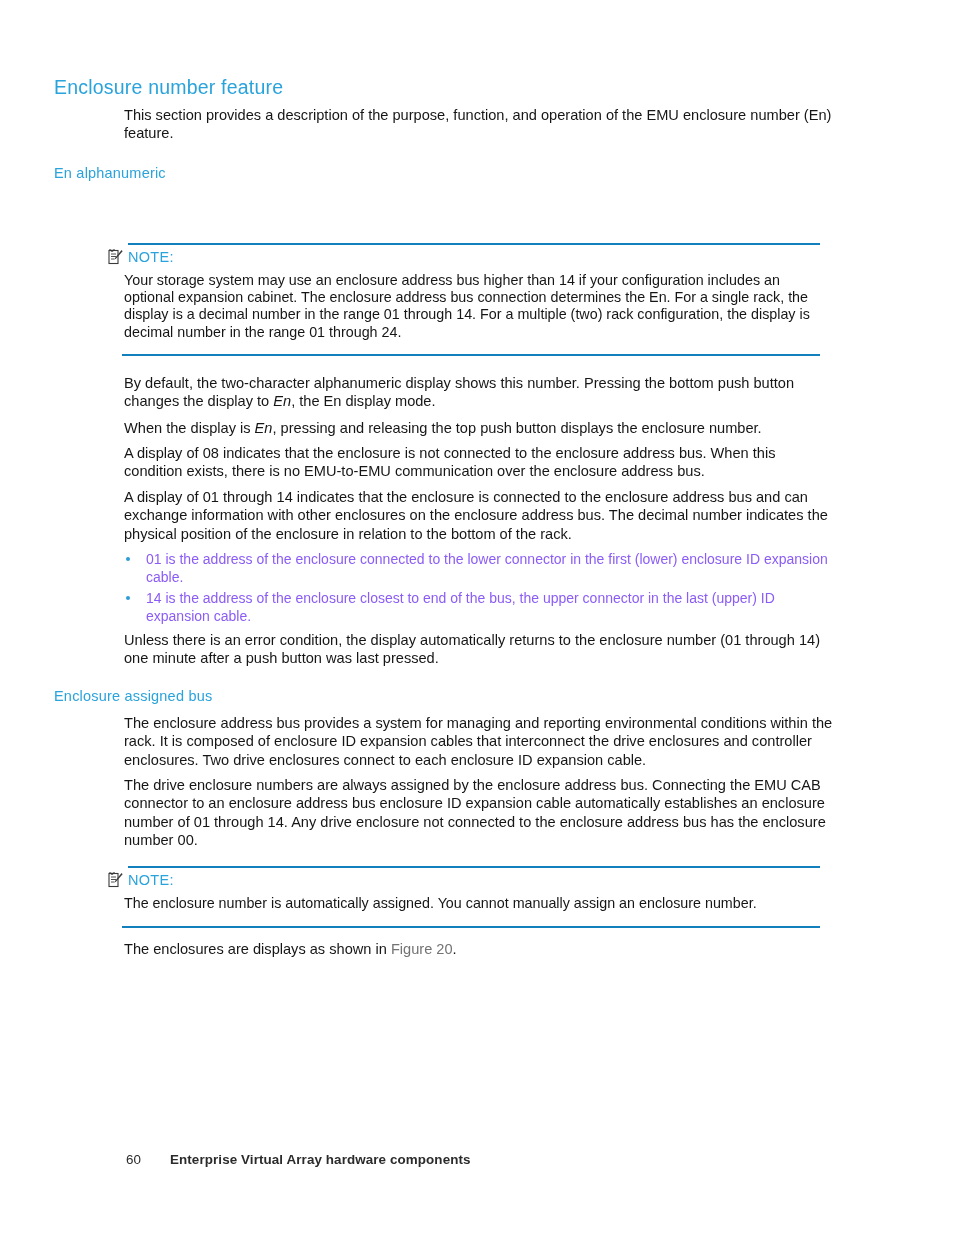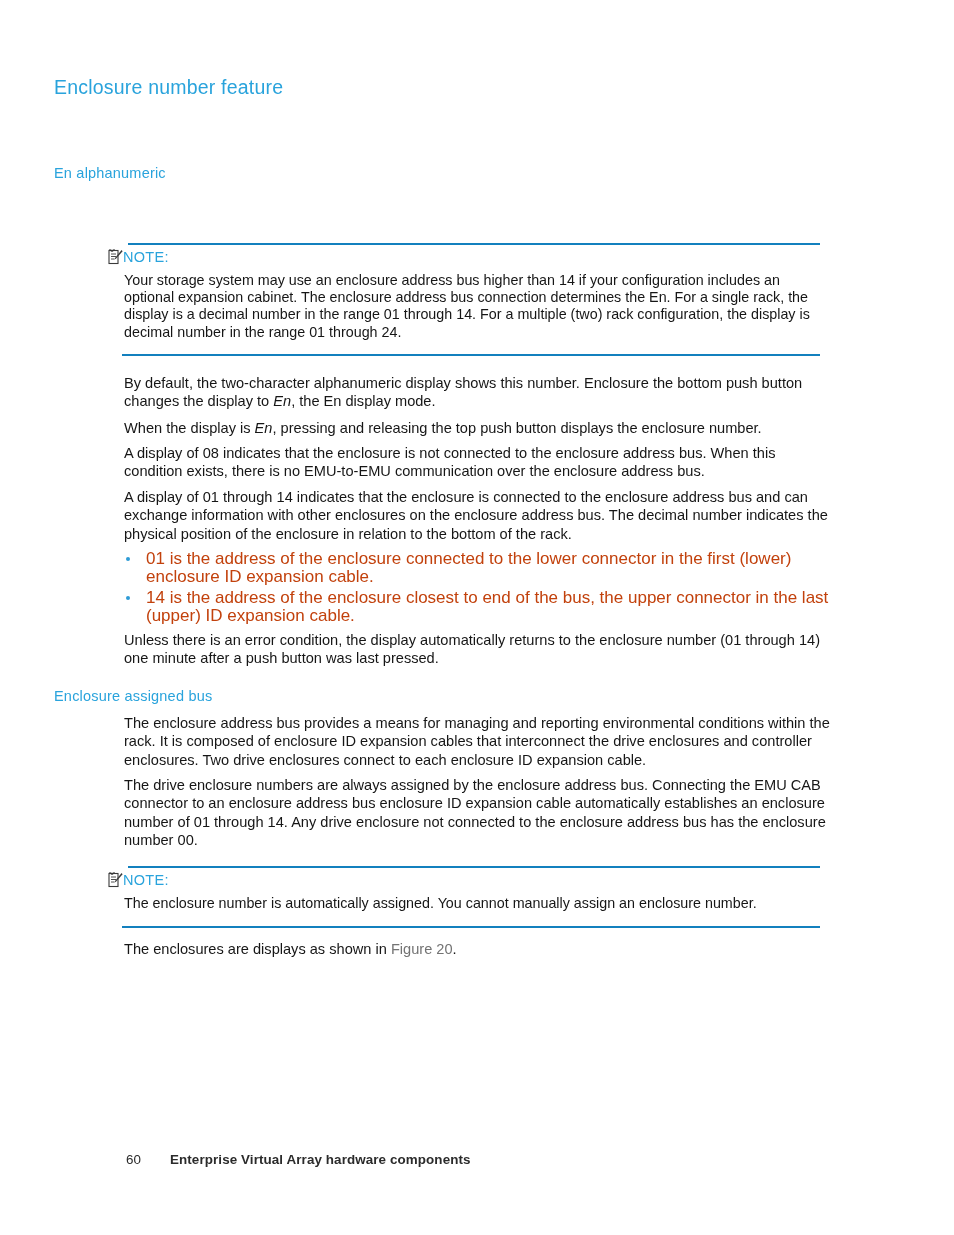--- a/index.html
+++ b/index.html
@@ -75,20 +75,21 @@
     width: 698px;
     height: 2px;
     background: #1380BE;
   }
   .note-head {
     position: absolute;
     left: 0;
     top: 6px;
     display: flex;
     align-items: center;
+    gap: 5px;
   }
   .note-icon {
     width: 15px;
     height: 16px;
     display: block;
     flex: 0 0 auto;
   }
   .note-label {
     font-size: 14.5px;
     color: #29A3DC;
@@ -107,23 +108,23 @@
 
   
   .bullet-list {
     position: absolute;
     left: 124px;
     width: 708px;
   }
   .bullet-item {
     position: relative;
     padding-left: 22px;
-    font-size: 17px;
+    font-size: 14px;
     line-height: 18.4px;
-    color: #c2410c;
+    color: #8b5cf6;
     margin-bottom: 2px;
   }
   .bullet-dot {
     position: absolute;
     left: 2px;
     top: 7px;
     width: 4px;
     height: 4px;
     background: #2E9BD6;
     border-radius: 50%;
@@ -160,20 +161,21 @@
     letter-spacing: 0.1px;
   }
 </style>
 </head>
 <body>
 
 <div class="page">
 
   <div class="h1">Enclosure number feature</div>
 
+  <div class="para" style="top:106px;">This section provides a description of the purpose, function, and operation of the EMU enclosure number (En) feature.</div>
 
   <div class="h2" style="top:165px;">En alphanumeric</div>
 
 
   <div class="note" style="top:243px; height:115px;">
     <div class="note-rule-top"></div>
     <div class="note-rule-bottom" style="top:111px;"></div>
 
     <div class="note-head">
       <svg class="note-icon" viewBox="0 0 15 16">
@@ -183,21 +185,21 @@
         <line x1="3" y1="10" x2="6.5" y2="10" stroke="#3a3a3a" stroke-width="0.9"></line>
         <path d="M13.6 1.0 L14.6 2.2 L8.2 9.6 L6.6 10.6 L7.2 8.7 Z" fill="#3a3a3a"></path>
         <path d="M1 0.8 L3.2 0.8 L3.2 2.4 L4.9 2.4 L4.9 0.8 L7 0.8" stroke="#3a3a3a" stroke-width="0.8" fill="none"></path>
       </svg>
       <span class="note-label">NOTE:</span>
     </div>
 
     <div class="note-body">Your storage system may use an enclosure address bus higher than 14 if your configuration includes an optional expansion cabinet. The enclosure address bus connection determines the En. For a single rack, the display is a decimal number in the range 01 through 14. For a multiple (two) rack configuration, the display is decimal number in the range 01 through 24.</div>
   </div>
 
-  <div class="para" style="top:374px;"><span>By default, the two-character alphanumeric display shows this number. Enclosure the bottom push button changes the display to </span><i>En</i><span>, the En display mode.</span></div>
+  <div class="para" style="top:374px;"><span>By default, the two-character alphanumeric display shows this number. Pressing the bottom push button changes the display to </span><i>En</i><span>, the En display mode.</span></div>
 
   <div class="para" style="top:419px;"><span>When the display is </span><i>En</i><span>, pressing and releasing the top push button displays the enclosure number.</span></div>
 
   <div class="para" style="top:444px;">A display of 08 indicates that the enclosure is not connected to the enclosure address bus. When this condition exists, there is no EMU-to-EMU communication over the enclosure address bus.</div>
 
   <div class="para" style="top:488px;">A display of 01 through 14 indicates that the enclosure is connected to the enclosure address bus and can exchange information with other enclosures on the enclosure address bus. The decimal number indicates the physical position of the enclosure in relation to the bottom of the rack.</div>
 
   <div class="bullet-list" style="top:550px;">
     <div class="bullet-item">
       <span class="bullet-dot"></span>
@@ -206,21 +208,21 @@
     <div class="bullet-item">
       <span class="bullet-dot"></span>
       <span>14 is the address of the enclosure closest to end of the bus, the upper connector in the last (upper) ID expansion cable.</span>
     </div>
   </div>
 
   <div class="para" style="top:631px;">Unless there is an error condition, the display automatically returns to the enclosure number (01 through 14) one minute after a push button was last pressed.</div>
 
   <div class="h2" style="top:688px;">Enclosure assigned bus</div>
 
-  <div class="para" style="top:714px; width:712px;">The enclosure address bus provides a means for managing and reporting environmental conditions within the rack. It is composed of enclosure ID expansion cables that interconnect the drive enclosures and controller enclosures. Two drive enclosures connect to each enclosure ID expansion cable.</div>
+  <div class="para" style="top:714px; width:712px;">The enclosure address bus provides a system for managing and reporting environmental conditions within the rack. It is composed of enclosure ID expansion cables that interconnect the drive enclosures and controller enclosures. Two drive enclosures connect to each enclosure ID expansion cable.</div>
 
   <div class="para" style="top:776px;">The drive enclosure numbers are always assigned by the enclosure address bus. Connecting the EMU CAB connector to an enclosure address bus enclosure ID expansion cable automatically establishes an enclosure number of 01 through 14. Any drive enclosure not connected to the enclosure address bus has the enclosure number 00.</div>
 
   <div class="note" style="top:866px; height:64px;">
     <div class="note-rule-top"></div>
     <div class="note-rule-bottom" style="top:60px;"></div>
 
     <div class="note-head">
       <svg class="note-icon" viewBox="0 0 15 16">
         <rect x="1" y="1.5" width="9" height="13" fill="#ffffff" stroke="#3a3a3a" stroke-width="1.1"></rect>

